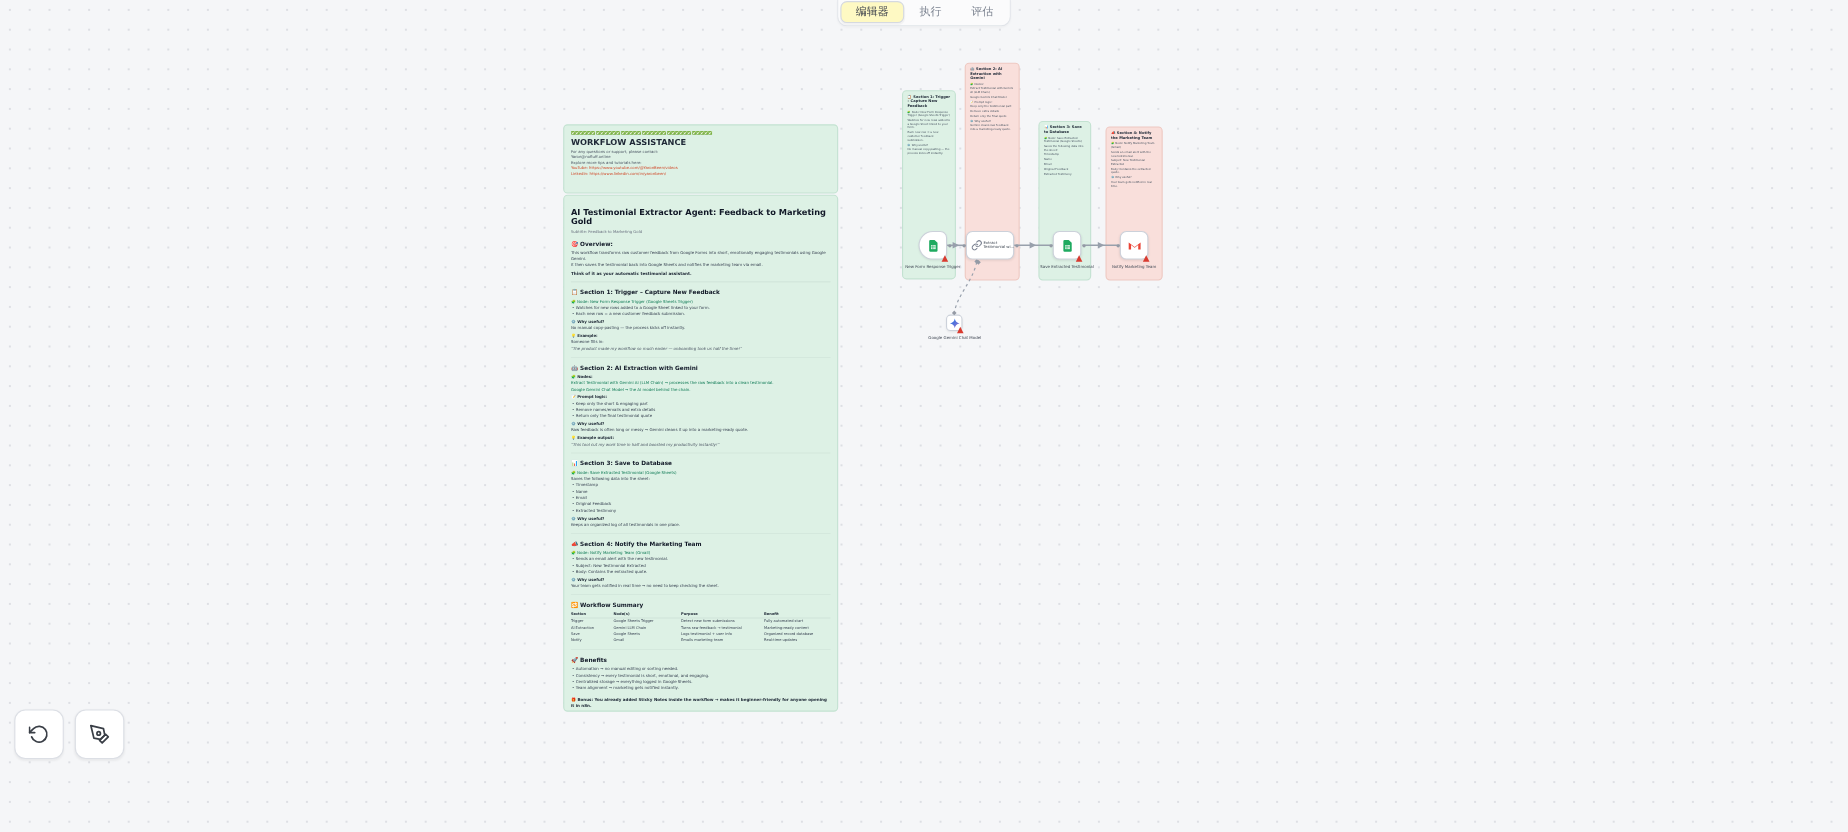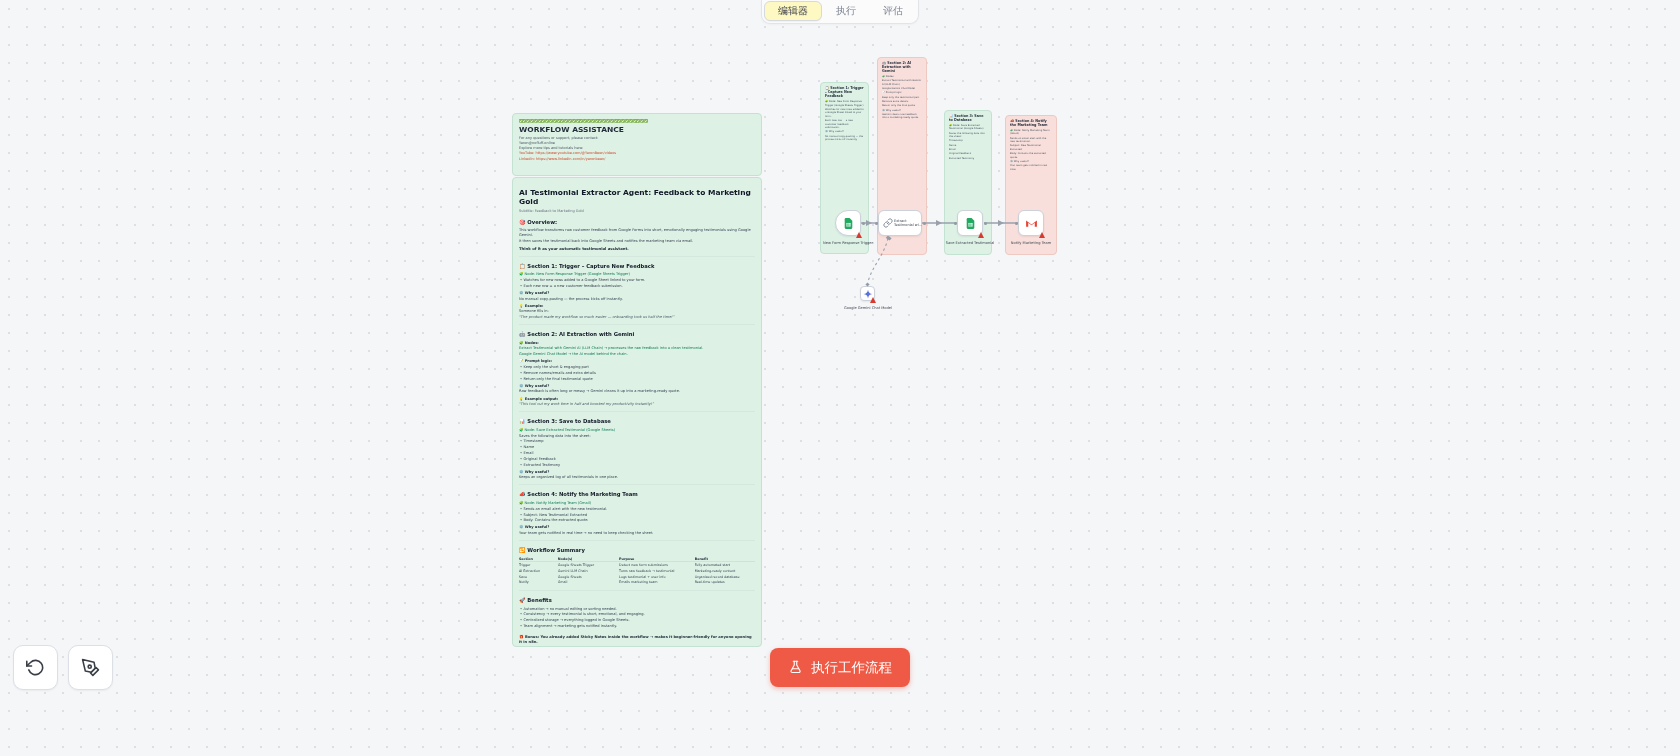--- a/index.html
+++ b/index.html
@@ -390,23 +390,13 @@
   <div class="ctl-btn" style="left:68px;top:645px;">
     <span style="display:flex;">
       <svg viewBox="0 0 24 24" width="19" height="19" fill="none" stroke="#3a3f47" stroke-width="2" stroke-linecap="round" stroke-linejoin="round">
           <path d="M12 19l7-7 3 3-7 7-3-3z"></path>
           <path d="M18 13l-1.5-7.5L2 2l3.5 14.5L13 18l5-5z"></path>
           <circle cx="11" cy="11" r="2"></circle>
         </svg>
     </span>
   </div>
 
-  <button class="exec-btn">
-    <span style="display:flex;">
-      <svg viewBox="0 0 24 24" width="15" height="15" fill="none" stroke="#fff" stroke-width="1.8" stroke-linecap="round" stroke-linejoin="round">
-          <path d="M10 2v6L4.8 17.5A2 2 0 0 0 6.6 20h10.8a2 2 0 0 0 1.8-2.9L14 8V2"></path>
-          <line x1="8.5" y1="2" x2="15.5" y2="2"></line>
-          <line x1="7.2" y1="14" x2="16.8" y2="14"></line>
-        </svg>
-    </span>
-    <span>执行工作流程</span>
-  </button>
 </div>
 
 </body></html>

